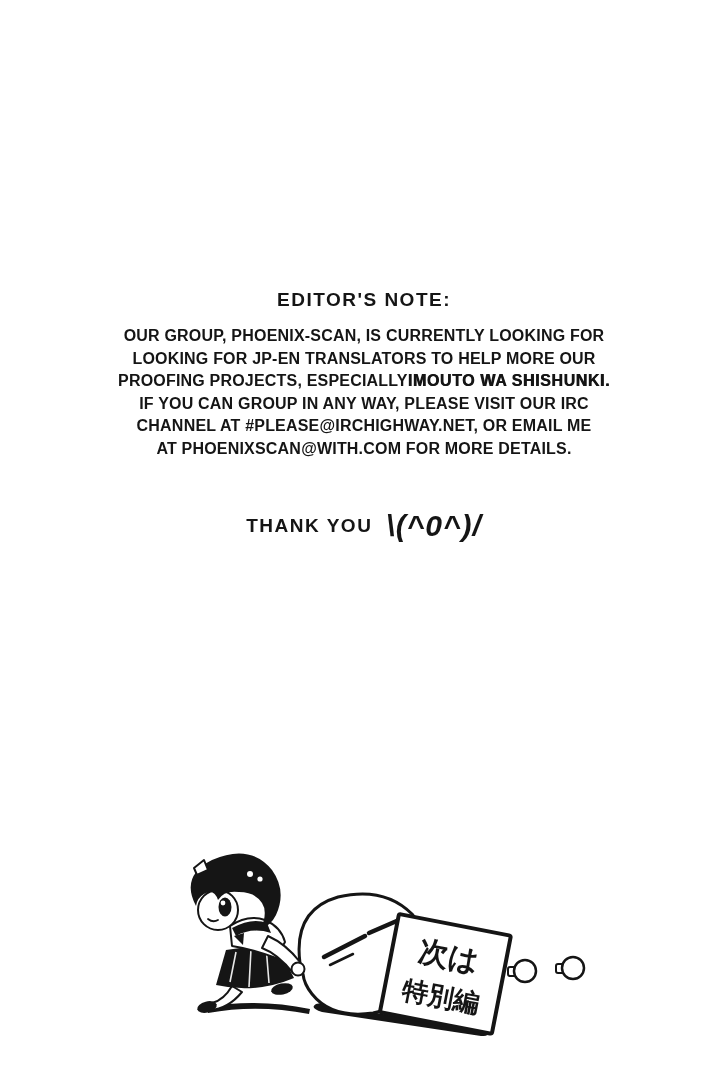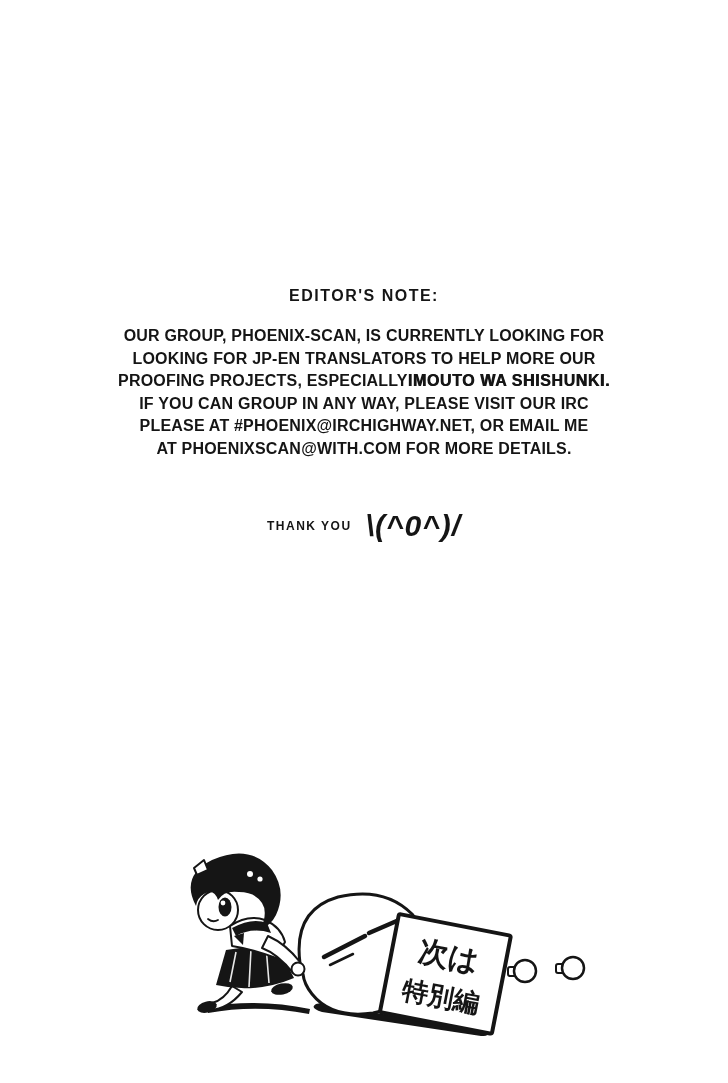--- a/index.html
+++ b/index.html
@@ -11,21 +11,21 @@
     color: #151515;
     font-family: "Liberation Sans", sans-serif;
     overflow: hidden;
   }
   .note-title {
     position: absolute;
     top: 276px;
     left: 0;
     width: 100%;
     text-align: center;
-    font-size: 16px;
+    font-size: 19px;
     font-weight: bold;
     letter-spacing: 1.5px;
   }
   .note-body {
     position: absolute;
     top: 325px;
     left: 54px;
     width: 620px;
     text-align: center;
     font-size: 16px;
@@ -42,21 +42,21 @@
   }
   .thanks {
     position: absolute;
     top: 503px;
     left: 0;
     width: 100%;
     text-align: center;
     line-height: 44px;
   }
   .thanks-text {
-    font-size: 12px;
+    font-size: 19px;
     font-weight: bold;
     letter-spacing: 1.5px;
     vertical-align: middle;
   }
   .kaomoji {
     font-size: 30px;
     font-weight: bold;
     font-style: italic;
     letter-spacing: 1px;
     margin-left: 14px;
@@ -80,21 +80,21 @@
 
 <div class="page">
 
   <h1 class="note-title">EDITOR'S NOTE:</h1>
 
   <div class="note-body">
     <div class="note-line">OUR GROUP, PHOENIX-SCAN, IS CURRENTLY LOOKING FOR</div>
     <div class="note-line">LOOKING FOR JP-EN TRANSLATORS TO HELP MORE OUR</div>
     <div class="note-line"><span>PROOFING PROJECTS, ESPECIALLY</span><span class="em">IMOUTO WA SHISHUNKI.</span></div>
     <div class="note-line">IF YOU CAN GROUP IN ANY WAY, PLEASE VISIT OUR IRC</div>
-    <div class="note-line">PLEASE AT #PHOENIX@IRCHIGHWAY.NET, OR EMAIL ME</div>
+    <div class="note-line">CHANNEL AT #PLEASE@IRCHIGHWAY.NET, OR EMAIL ME</div>
     <div class="note-line">AT PHOENIXSCAN@WITH.COM FOR MORE DETAILS.</div>
   </div>
 
   <div class="thanks">
     <span class="thanks-text">THANK YOU</span><span class="kaomoji">\(^0^)/</span>
   </div>
 
   <svg class="illo" width="420" height="200" viewBox="0 0 420 200">
 
     <g>

